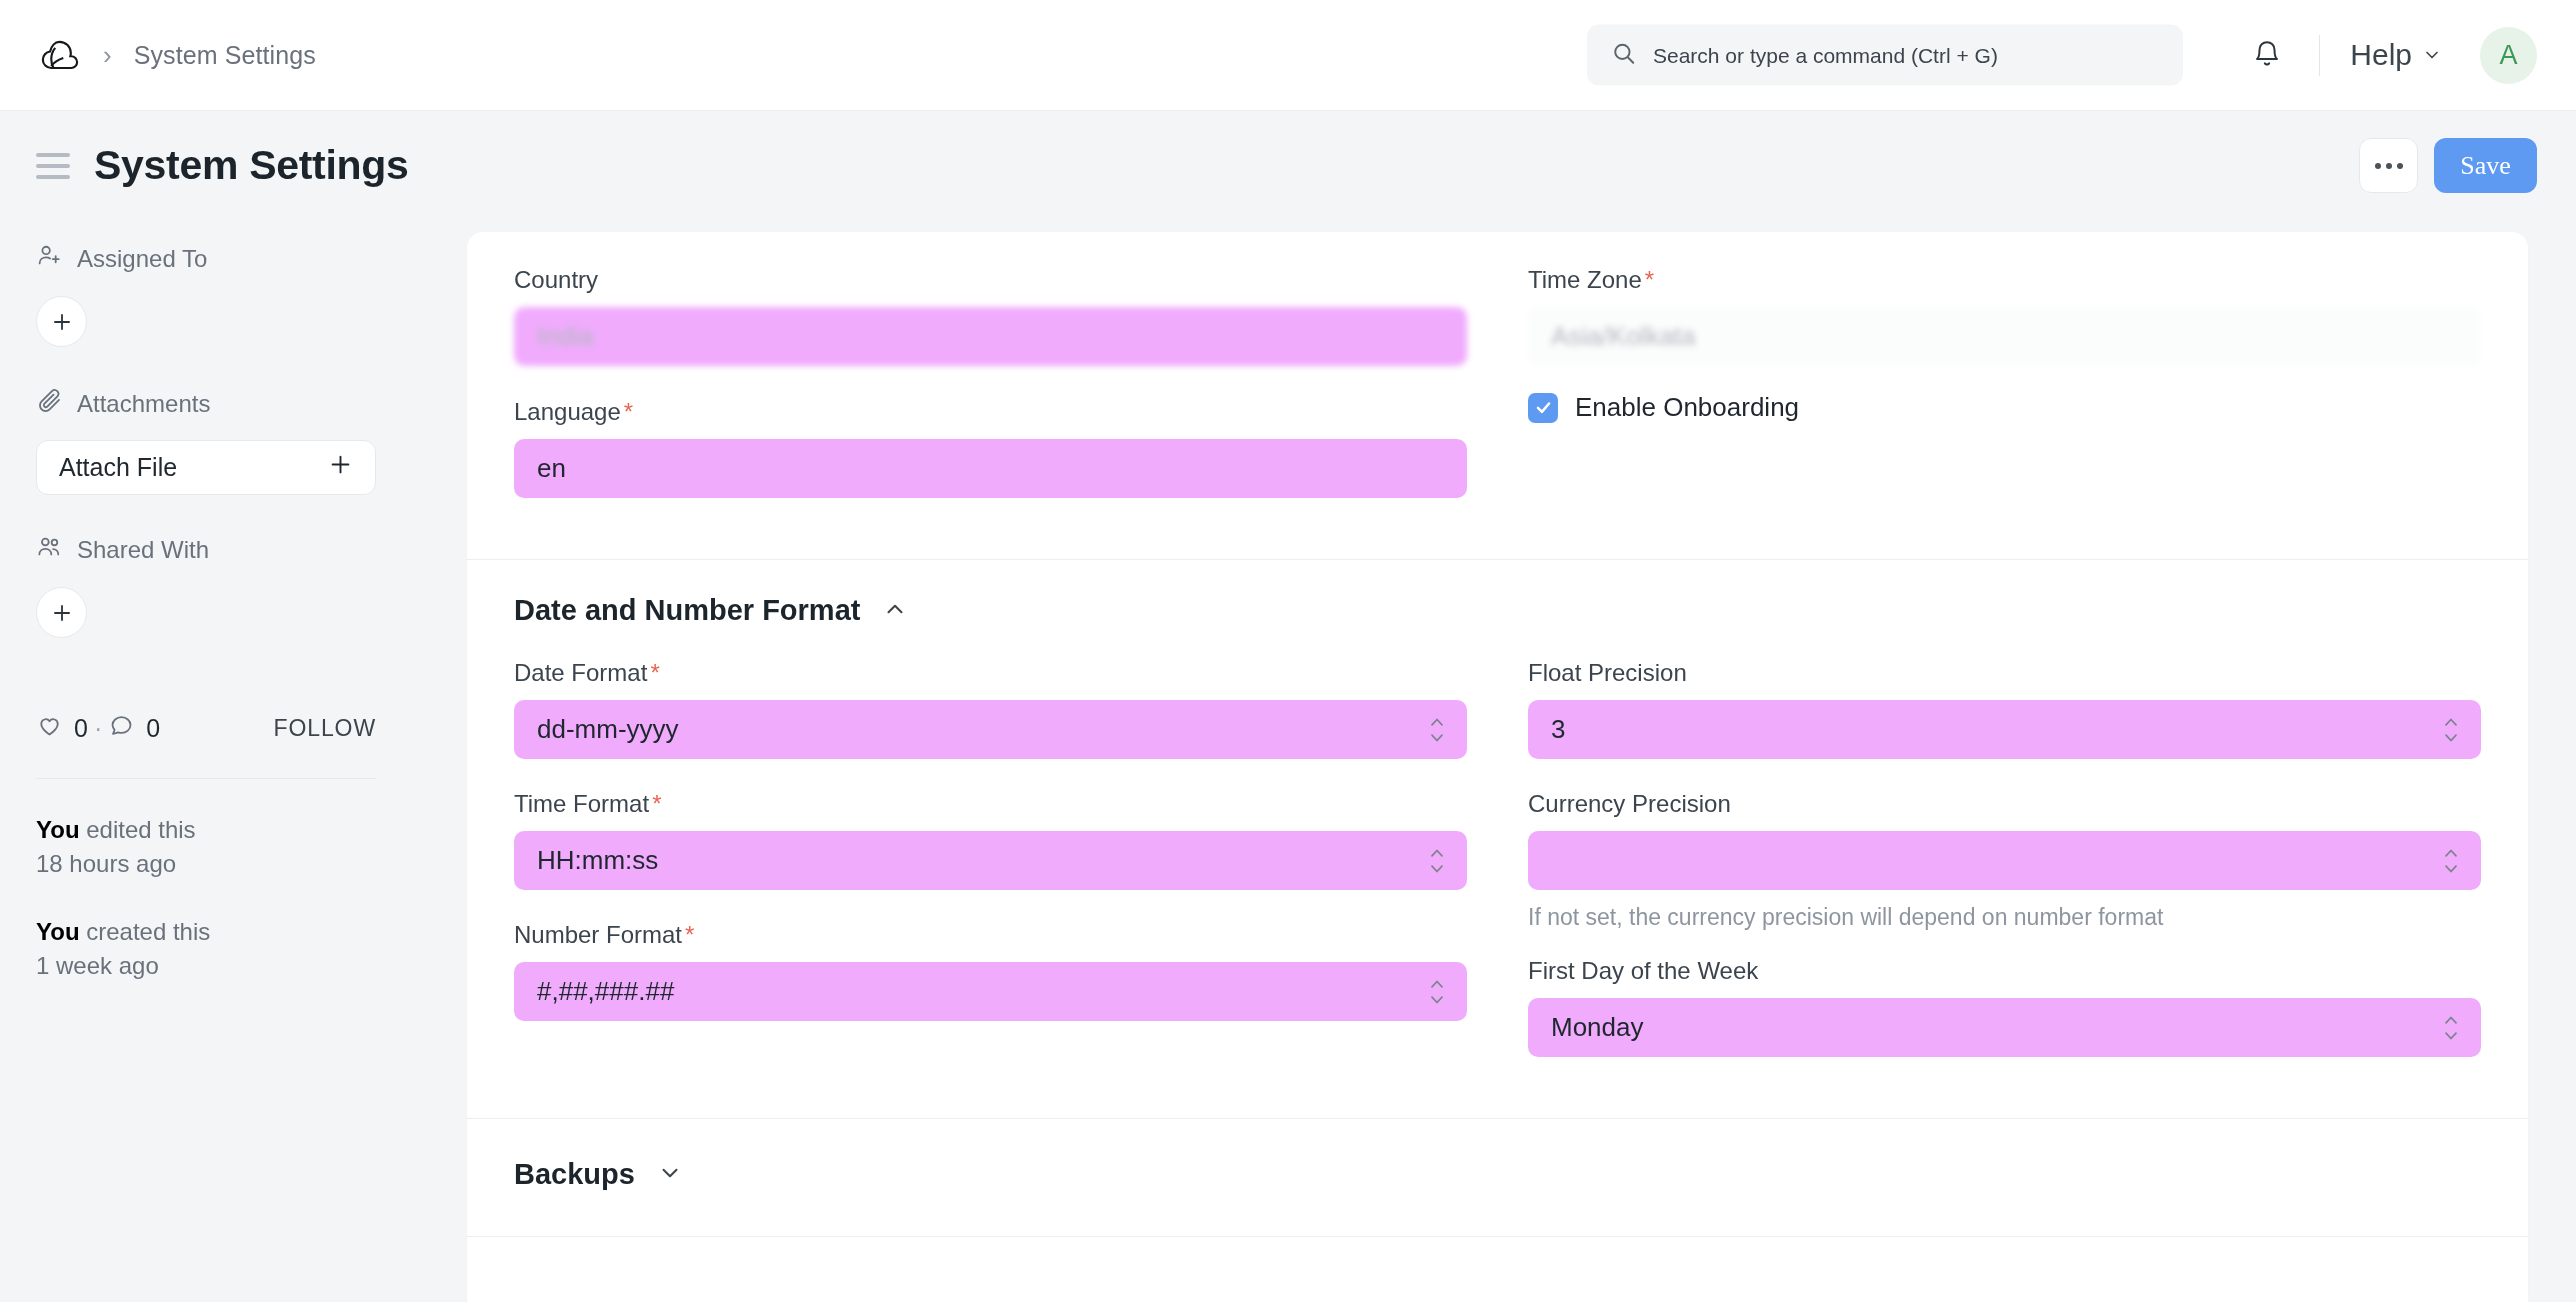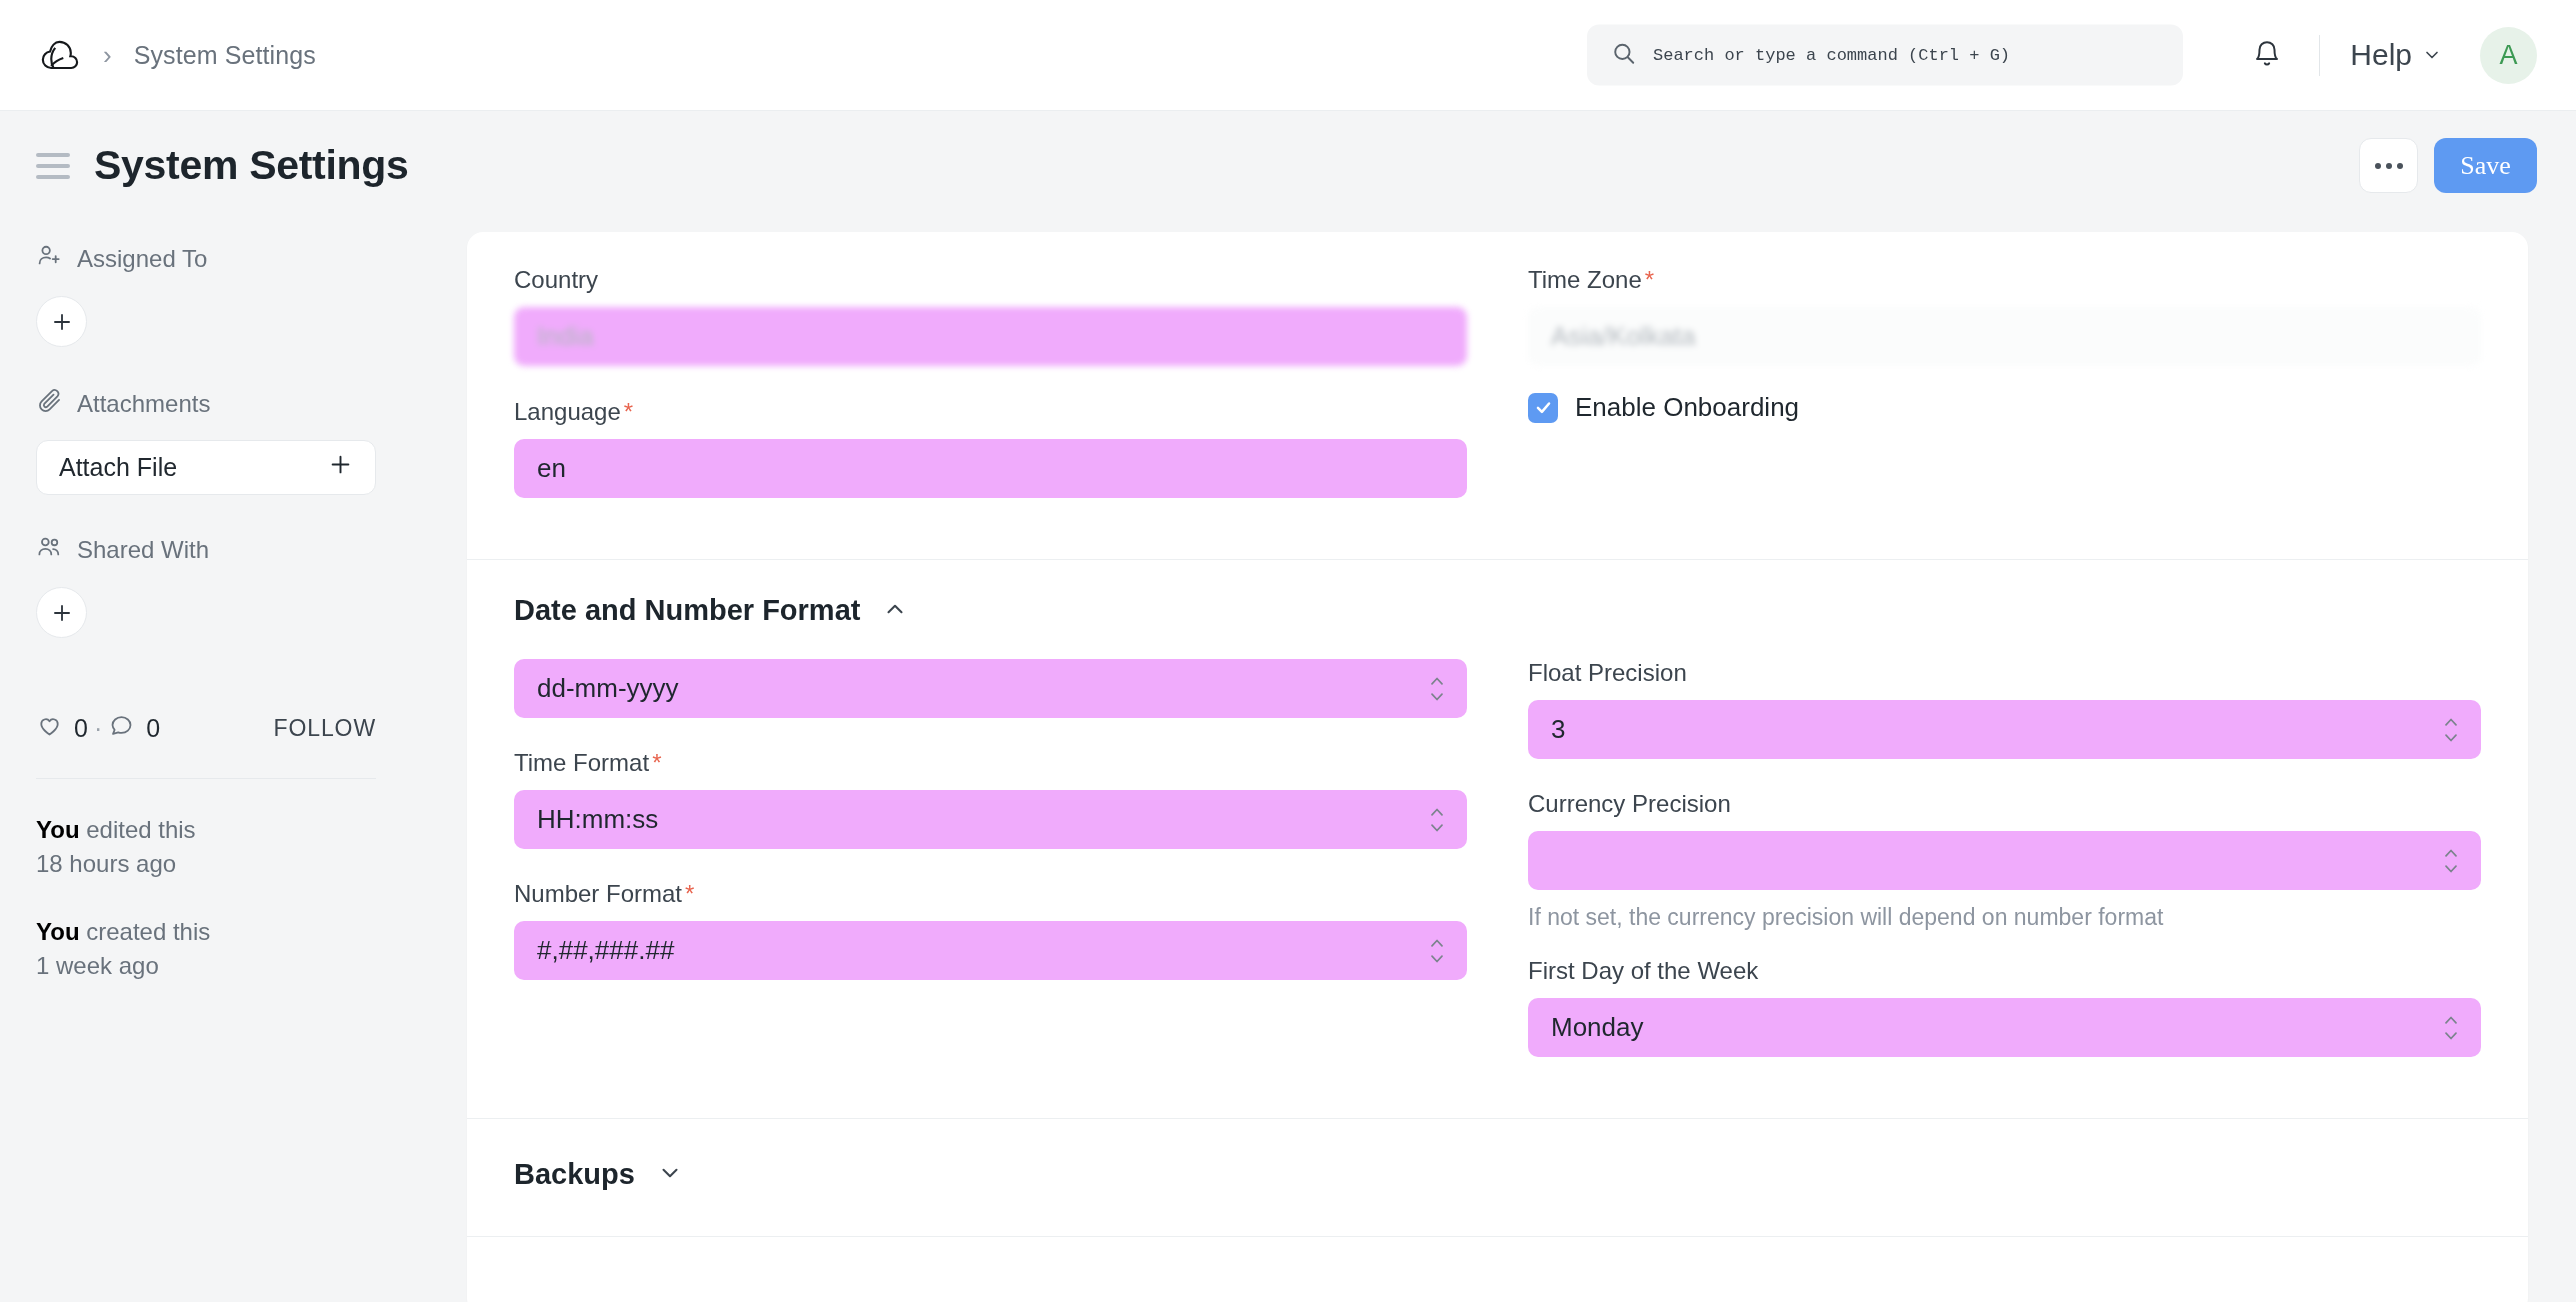--- a/index.html
+++ b/index.html
@@ -50,22 +50,22 @@
     display: flex;
     align-items: center;
     gap: 16px;
     padding: 0 24px;
   }
   .search-box svg { flex: 0 0 auto; }
   .search-input {
     border: none;
     outline: none;
     background: transparent;
-    font-family: Liberation Mono, monospace;
-    font-size: 17px;
+    font-family: Liberation Sans, sans-serif;
+    font-size: 21px;
     color: #3c454e;
     width: 100%;
   }
   .search-input::placeholder { color: #3c454e; opacity: 1; }
 
   .nav-right {
     margin-left: auto;
     display: flex;
     align-items: center;
     gap: 26px;
@@ -529,20 +529,23 @@
             <svg width="26" height="26" viewBox="0 0 24 24" fill="none" stroke="#3c454e" stroke-width="1.9" stroke-linecap="round" stroke-linejoin="round">
                 <polyline points="6 15 12 9 18 15"></polyline>
               </svg>
           </span>
         </div>
 
         <div class="grid2">
 
           <div>
             <div class="field">
+              <label class="field-label">
+                <span>Date Format</span><span class="req">*</span>
+              </label>
               <div class="control select">
                 <span>dd-mm-yyyy</span>
                 <span class="stepper">
                   <svg width="18" height="10" viewBox="0 0 24 14" fill="none" stroke="currentColor" stroke-width="2.4" stroke-linecap="round" stroke-linejoin="round">
                       <polyline points="5 11 12 3.5 19 11"></polyline>
                     </svg>
                   <svg width="18" height="10" viewBox="0 0 24 14" fill="none" stroke="currentColor" stroke-width="2.4" stroke-linecap="round" stroke-linejoin="round">
                       <polyline points="5 3 12 10.5 19 3"></polyline>
                     </svg>
                 </span>

